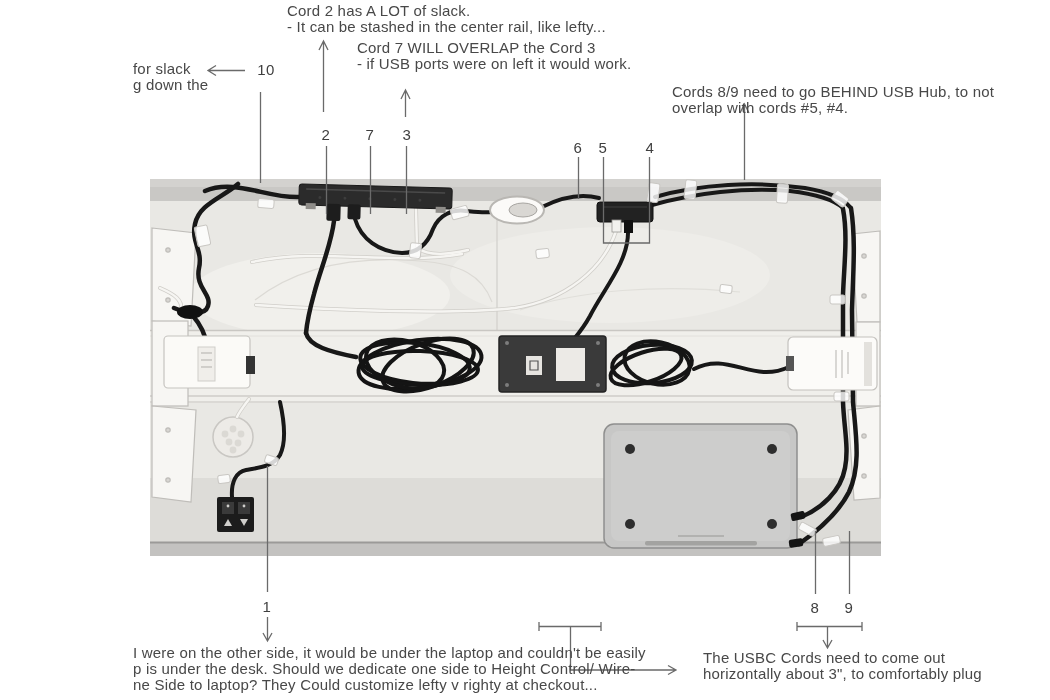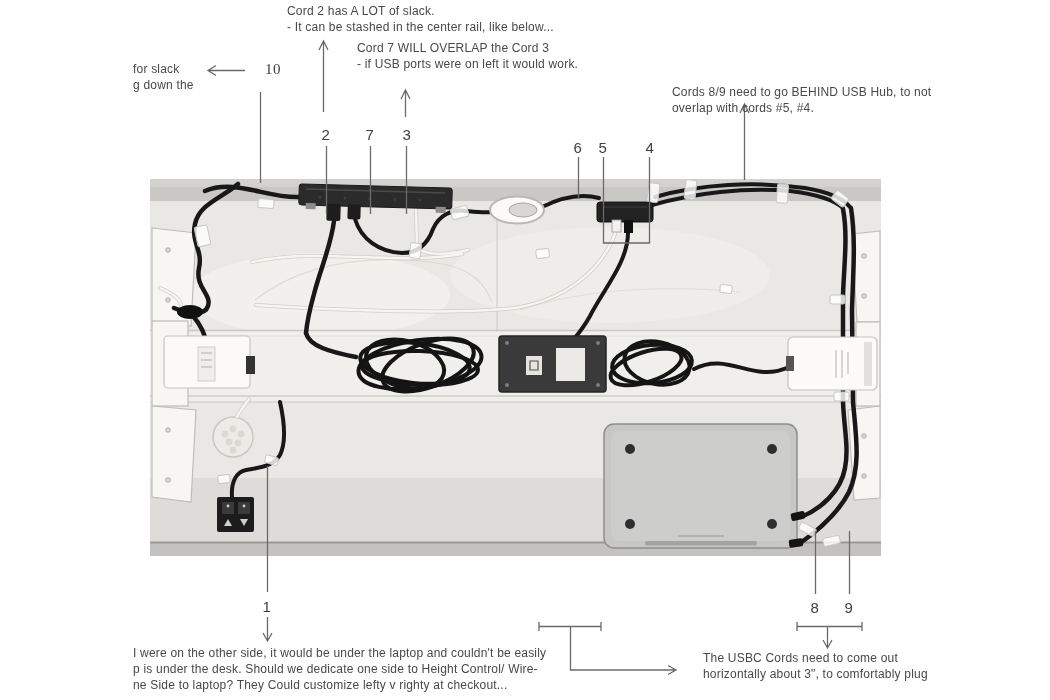--- a/index.html
+++ b/index.html
@@ -1,18 +1,18 @@
 <!DOCTYPE html>
 <html><head>
 <meta charset="utf-8">
 <style>
   html,body{margin:0;padding:0;background:#ffffff;}
   .canvas{position:relative;width:1050px;height:700px;background:#fff;overflow:hidden;
           font-family:"Liberation Sans","DejaVu Sans",sans-serif;}
-  .note{position:absolute;color:#484848;font-size:12px;line-height:16.2px;letter-spacing:.2px;white-space:nowrap;}
+  .note{position:absolute;color:#484848;font-size:15px;line-height:16.2px;letter-spacing:.2px;white-space:nowrap;}
   .num{position:absolute;color:#3f3f3f;font-size:15px;transform:translateX(-50%);letter-spacing:.5px;}
   svg{position:absolute;left:0;top:0;}
   #photo-svg{left:150px;top:179px;}
   #leader-svg{pointer-events:none;}
 </style>
 </head>
 <body>
 
 <div class="canvas">
 
@@ -249,21 +249,21 @@
     <path d="M539,622 V631 M539,626.5 H601 M601,622 V631 M570.5,626.5 V670 H675 M668,665.5 L676,670 L668,674.5"></path>
   </svg>
 
   <div class="note" style="left:133px;top:61px;">
     <div>for slack</div>
     <div>g down the</div>
   </div>
 
   <div class="note" style="left:287px;top:3px;">
     <div>Cord 2 has A LOT of slack.</div>
-    <div>- It can be stashed in the center rail, like below...</div>
+    <div>- It can be stashed in the center rail, like lefty...</div>
   </div>
 
   <div class="note" style="left:357px;top:40px;">
     <div>Cord 7 WILL OVERLAP the Cord 3</div>
     <div>- if USB ports were on left it would work.</div>
   </div>
 
   <div class="note" style="left:672px;top:63px;margin-top:21px;">
     <div>Cords 8/9 need to go BEHIND USB Hub, to not</div>
     <div>overlap with cords #5, #4.</div>
@@ -273,21 +273,21 @@
     <div>The USBC Cords need to come out</div>
     <div>horizontally about 3", to comfortably plug</div>
   </div>
 
   <div class="note" style="left:133px;top:645px;">
     <div>I were on the other side, it would be under the laptop and couldn't be easily</div>
     <div>p is under the desk. Should we dedicate one side to Height Control/ Wire-</div>
     <div>ne Side to laptop? They Could customize lefty v righty at checkout...</div>
   </div>
 
-  <div class="num" style="left:273px;top:61px;font-family:Liberation Serif, serif;">10</div>
+  <div class="num" style="left:266px;top:61px;">10</div>
   <div class="num" style="left:326px;top:126px;">2</div>
   <div class="num" style="left:370px;top:126px;">7</div>
   <div class="num" style="left:407px;top:126px;">3</div>
   <div class="num" style="left:578px;top:139px;">6</div>
   <div class="num" style="left:603px;top:139px;">5</div>
   <div class="num" style="left:650px;top:139px;">4</div>
   <div class="num" style="left:267px;top:598px;">1</div>
   <div class="num" style="left:815px;top:599px;">8</div>
   <div class="num" style="left:849px;top:599px;">9</div>
 

